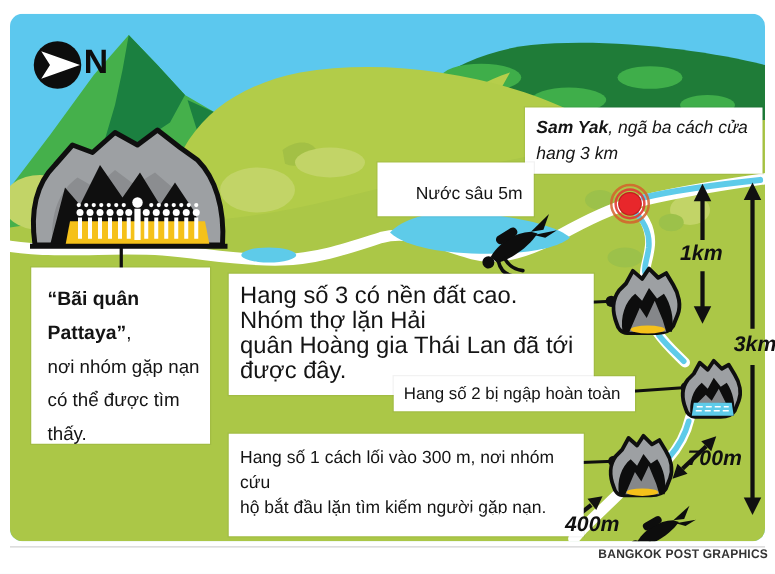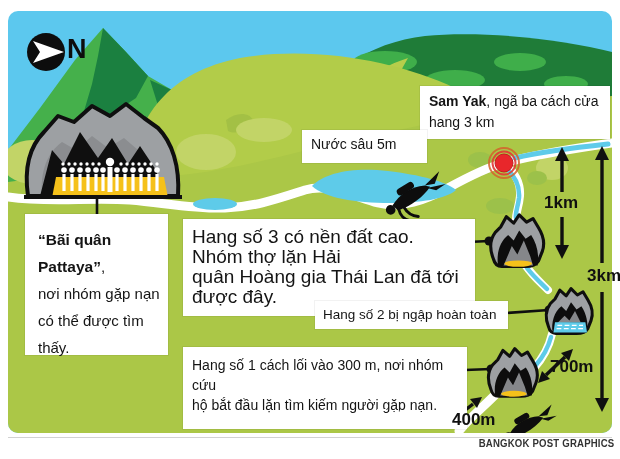--- a/index.html
+++ b/index.html
@@ -2,30 +2,30 @@
 <html><head>
 <meta charset="utf-8">
 <style>
   html,body{margin:0;padding:0;background:#fff;}
   #canvas{position:relative;width:620px;height:459px;background:#fff;overflow:hidden;
           font-family:"Liberation Sans",sans-serif;color:#111;}
   #art{position:absolute;left:0;top:0;width:620px;height:459px;}
   .box{position:absolute;background:#fff;color:#141414;white-space:pre-line;
        box-shadow:0 0 0 1px rgba(0,0,0,.05);}
   .b{font-weight:bold;}
-  #sam-yak-box{left:420px;top:86px;width:172px;padding:5px 9px 6px 9px;font-size:14px;line-height:21px;}
-  #nuoc-box{left:302px;top:130px;width:107px;height:22px;padding:6px 9px 5px 9px;
-            font-size:14px;text-align:left;}
+  #sam-yak-box{left:420px;top:86px;width:172px;padding:5px 9px 6px 9px;font-size:14px;line-height:21px;font-style:italic;}
+  #nuoc-box{left:302px;top:130px;width:107px;height:22px;padding:16px 9px 5px 9px;
+            font-size:14px;text-align:right;}
   #pattaya-box{left:25px;top:214px;width:122px;height:111px;padding:12px 8px 18px 13px;
                font-size:15px;line-height:27px;}
   #pattaya-box .b{font-size:15.5px;}
   #hang3-box{left:183px;top:219px;width:269px;padding:8px 14px 9px 9px;font-size:19px;line-height:20px;}
   #hang2-box{left:315px;top:301px;width:177px;padding:6px 8px 7px 8px;font-size:13.5px;text-align:left;}
   #hang1-box{left:183px;top:347px;width:266px;padding:8px 9px 14px 9px;font-size:14px;line-height:20px;}
-  .dist{position:absolute;font-weight:bold;font-size:17px;line-height:17px;color:#101010;}
+  .dist{position:absolute;font-weight:bold;font-size:17px;line-height:17px;color:#101010;font-style:italic;}
   #d1km{left:544px;top:194px;}
   #d3km{left:587px;top:267px;}
   #d500m{left:550px;top:358px;}
   #d300m{left:452px;top:411px;}
   #entrance{position:absolute;left:376px;top:406px;font-weight:bold;font-size:17px;color:#fff;}
   #n-label{position:absolute;left:67px;top:34px;font-weight:bold;font-size:27px;color:#0d0d0d;}
   #footer-line{position:absolute;left:8px;top:437px;width:604px;height:0;border-top:1px solid #d2d2d2;}
   #credit{position:absolute;right:6px;top:438px;font-size:10px;font-weight:bold;
           letter-spacing:.2px;color:#333;transform:scaleX(.96);transform-origin:right;}
 </style>

